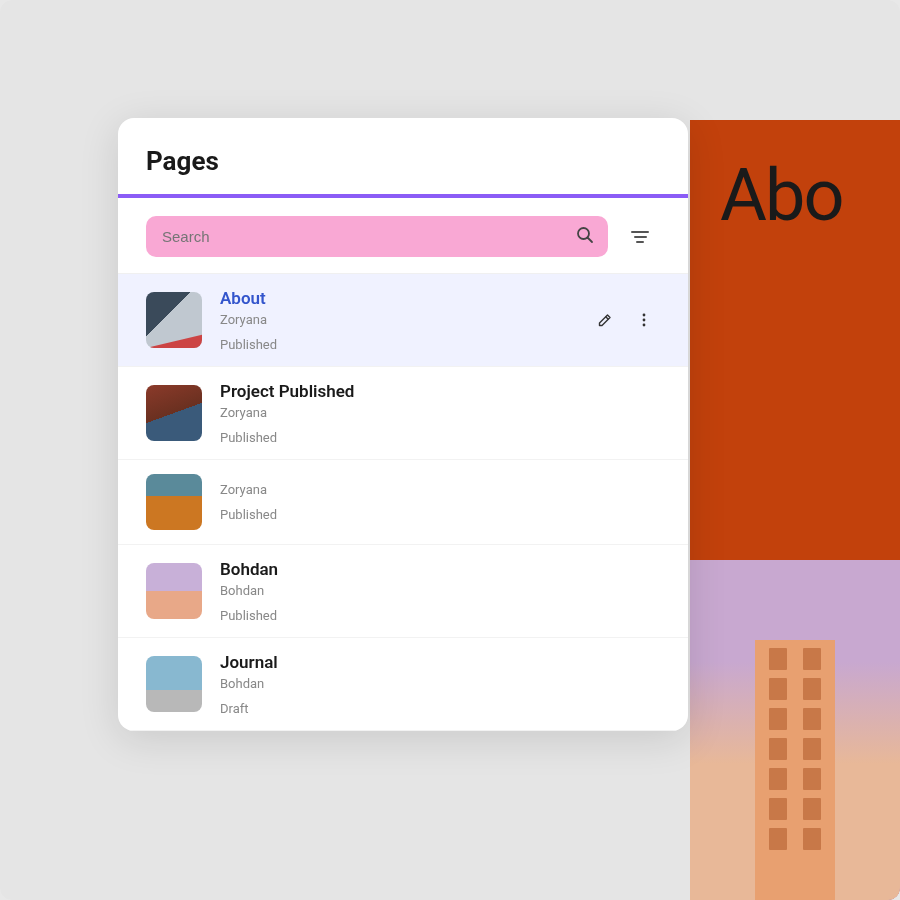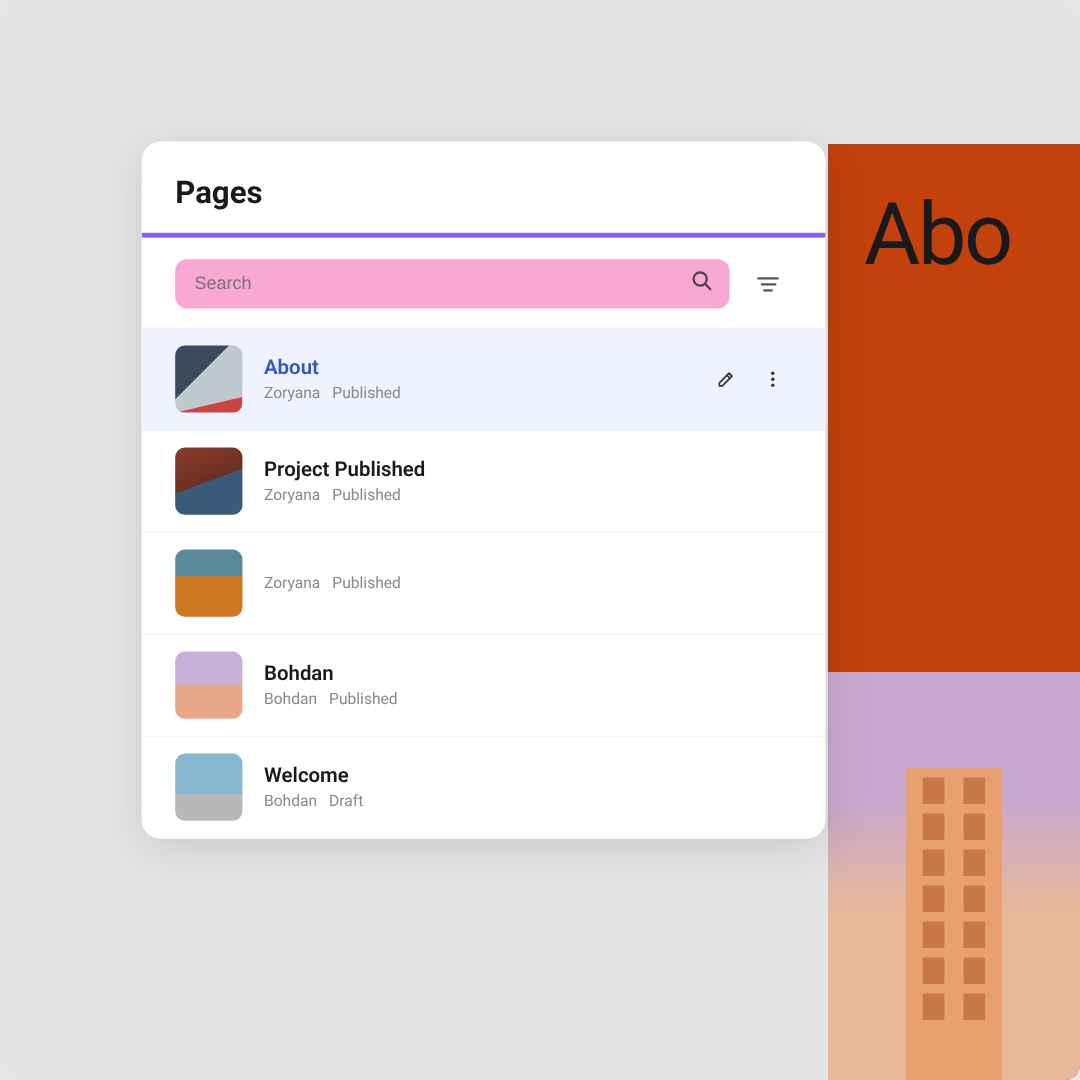--- a/index.html
+++ b/index.html
@@ -236,20 +236,21 @@
 
     .page-name.active-name {
       color: #3355cc;
     }
 
     .page-meta {
       font-size: 13px;
       color: #888;
       display: flex;
       gap: 10px;
+      flex-direction: column;
     }
 
     .page-actions {
       display: flex;
       align-items: center;
       gap: 8px;
       opacity: 0;
     }
 
     .page-item.active .page-actions {
@@ -451,21 +452,21 @@
             <circle cx="8" cy="3" r="1.4" fill="#333"></circle>
             <circle cx="8" cy="8" r="1.4" fill="#333"></circle>
             <circle cx="8" cy="13" r="1.4" fill="#333"></circle>
           </svg>
         </button>
       </div>
     </div>
       <div class="page-item">
       <div class="page-thumbnail thumb-journal"></div>
       <div class="page-info">
-        <div class="page-name">Welcome</div>
+        <div class="page-name">Journal</div>
         <div class="page-meta">
           <span>Bohdan</span>
           <span>Draft</span>
         </div>
       </div>
       <div class="page-actions">
         <button class="action-btn">
           <svg width="15" height="15" viewBox="0 0 15 15" fill="none">
             <path d="M10.5 2L13 4.5L5 12.5H2.5V10L10.5 2Z" stroke="#333" stroke-width="1.4" stroke-linejoin="round"></path>
             <line x1="8.5" y1="3.5" x2="11.5" y2="6.5" stroke="#333" stroke-width="1.4"></line>

